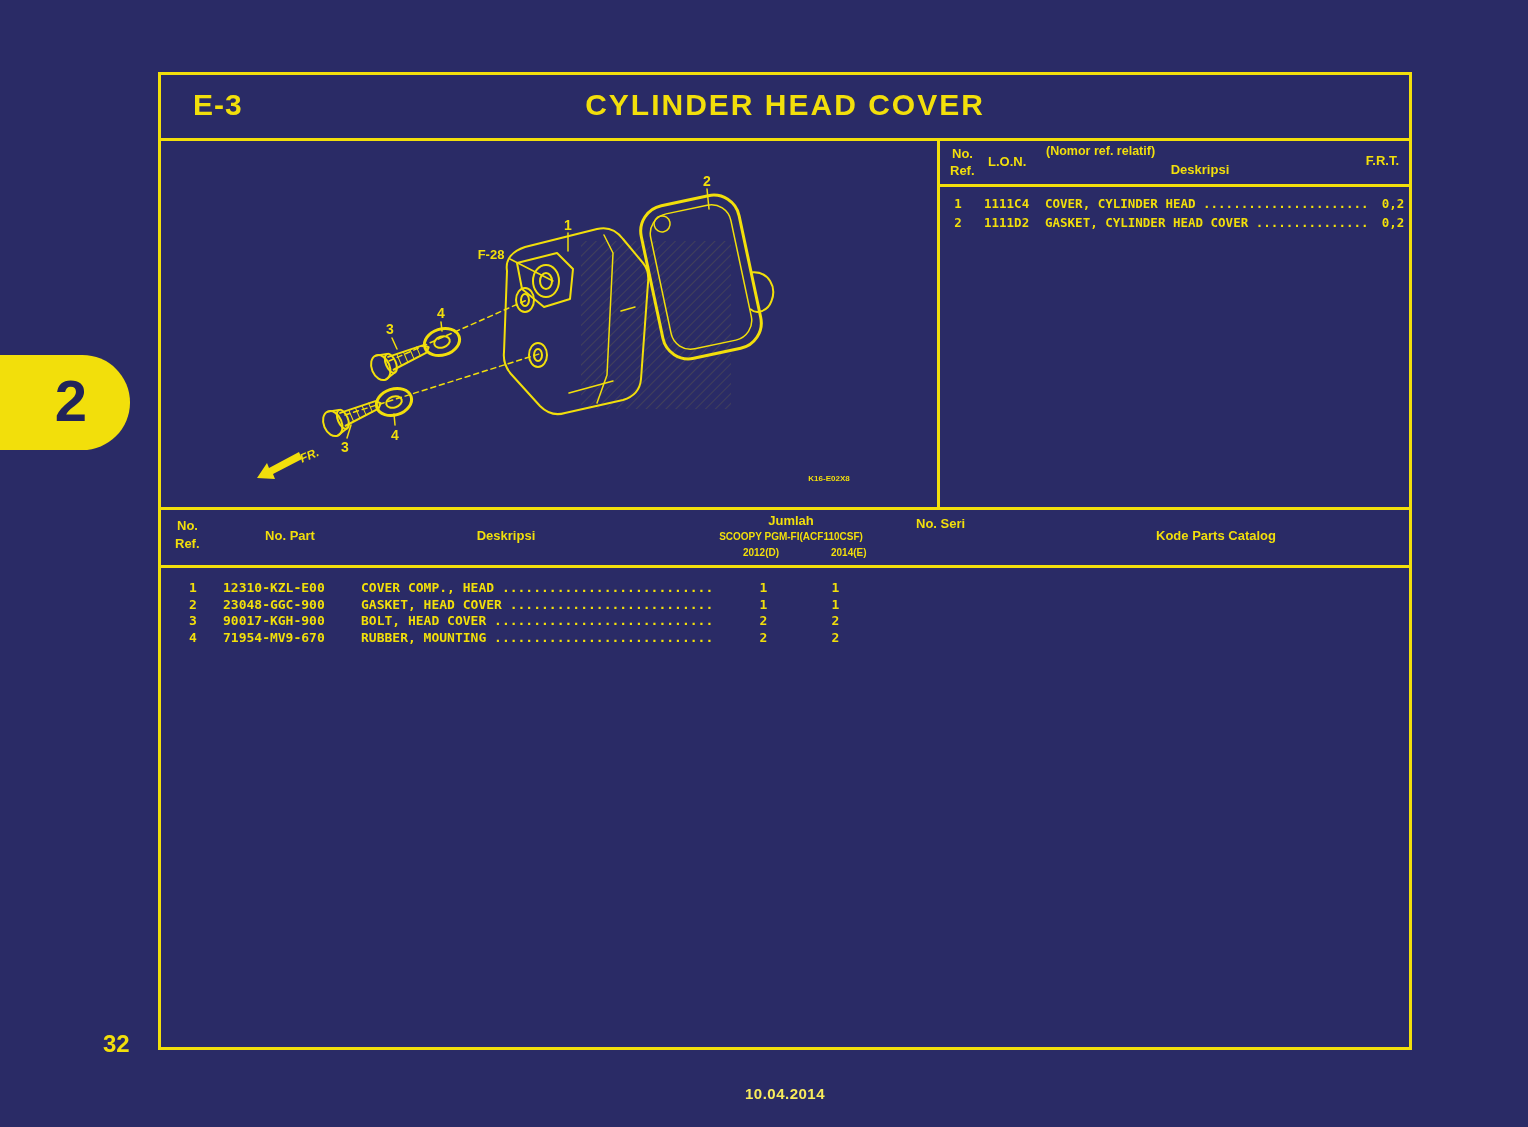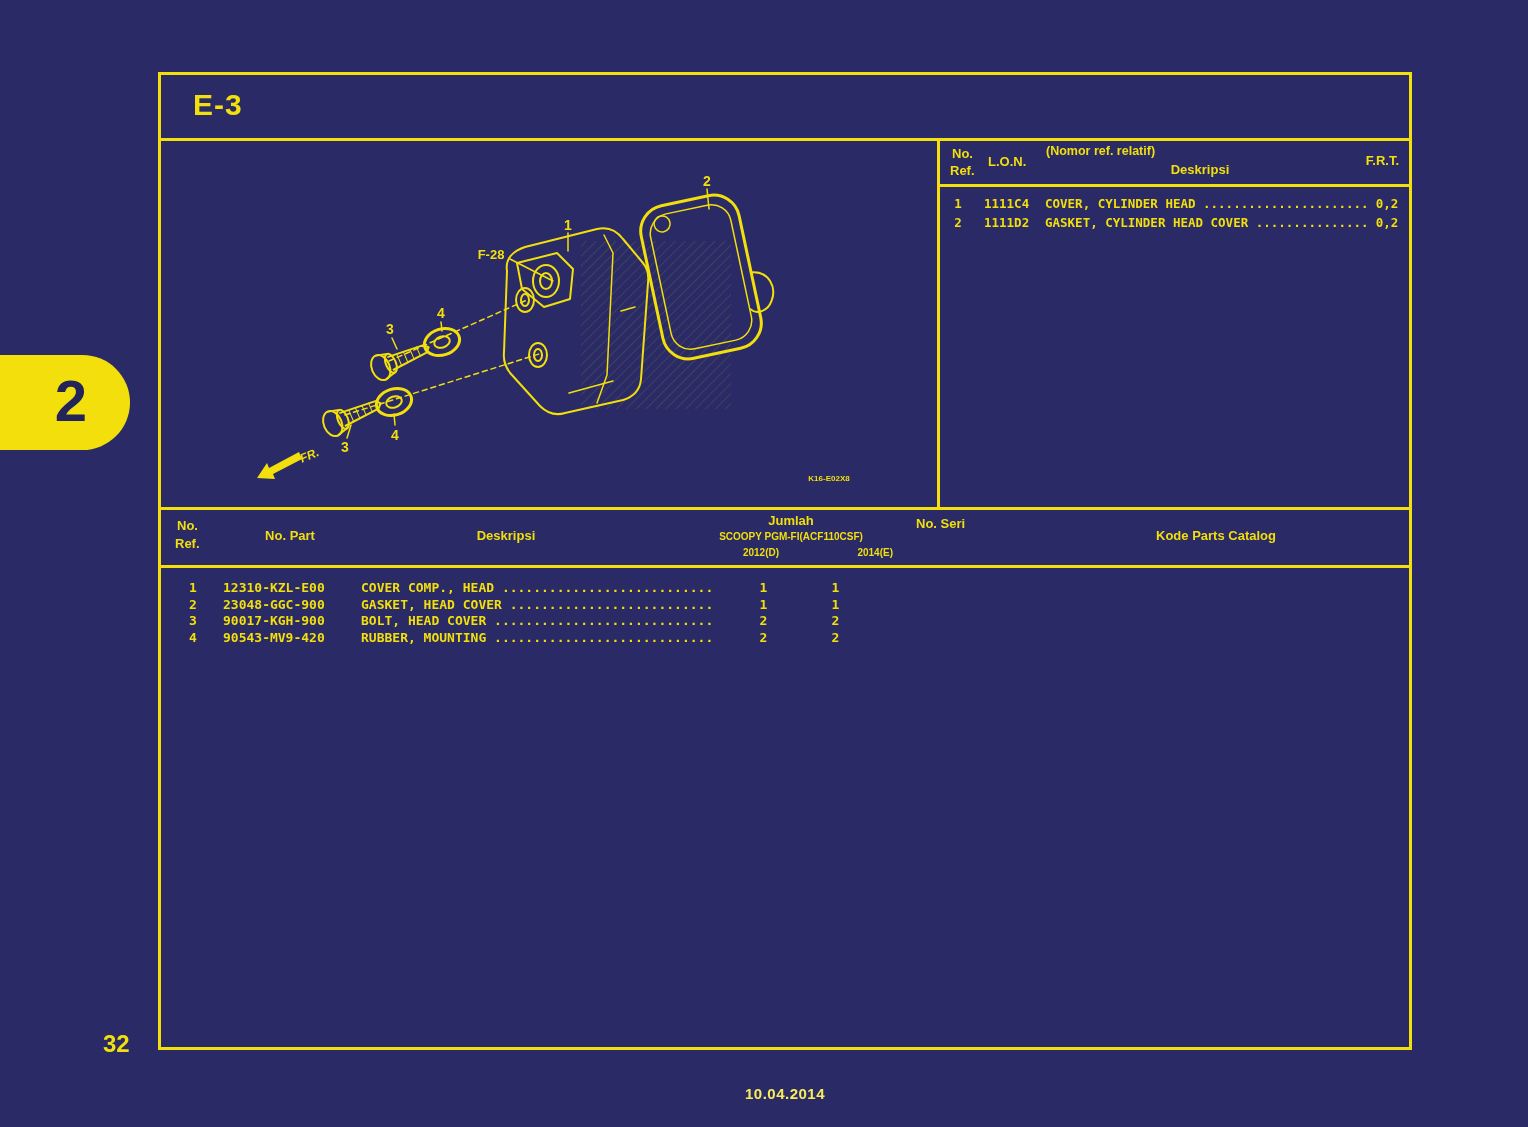--- a/index.html
+++ b/index.html
@@ -51,35 +51,35 @@
   .rp-desk{left:180px;width:160px;top:21px;text-align:center;}
   .rp-frt{right:10px;top:12px;}
   .rp-rows{padding-top:9px;}
   .ref-row{
     position:relative;height:19px;white-space:nowrap;
     font-family:"DejaVu Sans Mono",monospace;font-weight:bold;font-size:12.5px;color:var(--y);
   }
   .ref-row .rref{position:absolute;left:8px;width:20px;text-align:center;}
   .ref-row .rlon{position:absolute;left:44px;}
   .ref-row .rline{position:absolute;left:105px;}
-  .ref-row .rline .frt{margin-left:7px;}
+  .ref-row .rline .frt{margin-left:13px;}
   
   .parts-header{
     height:61px;border-top:3px solid var(--y);border-bottom:3px solid var(--y);
     box-sizing:border-box;position:relative;color:var(--y);font-weight:bold;font-size:13px;
   }
   .parts-header span{position:absolute;white-space:nowrap;}
   .ph-no{left:16px;top:8px;}
   .ph-ref{left:14px;top:26px;}
   .ph-part{left:64px;width:130px;top:18px;text-align:center;}
   .ph-desc{left:280px;width:130px;top:18px;text-align:center;}
   .ph-jumlah{left:520px;width:220px;top:3px;text-align:center;}
   .ph-model{left:520px;width:220px;top:21px;text-align:center;font-size:10px;}
   .ph-y1{left:577px;width:46px;top:37px;text-align:center;font-size:10px;}
-  .ph-y2{left:686px;width:46px;top:37px;text-align:right;font-size:10px;}
+  .ph-y2{left:670px;width:46px;top:37px;text-align:left;font-size:10px;}
   .ph-seri{left:755px;width:130px;top:6px;text-align:left;}
   .ph-kode{left:955px;width:200px;top:18px;text-align:center;}
   .parts-body{position:relative;padding-top:12px;}
   .p-row{
     position:relative;height:16.5px;white-space:nowrap;
     font-family:"DejaVu Sans Mono",monospace;font-weight:bold;font-size:13px;color:var(--y);
   }
   .p-row .rref{position:absolute;left:20px;width:24px;text-align:center;}
   .p-row .rpart{position:absolute;left:62px;}
   .p-row .rdesc{position:absolute;left:200px;}
@@ -101,20 +101,21 @@
 <div class="side-tab">
   <span>2</span>
 </div>
 
 <div class="page-number">32</div>
 
 <div class="frame">
 
   <div class="header">
     <div class="section-code">E-3</div>
+    <div class="page-title">CYLINDER HEAD COVER</div>
   </div>
 
   <div class="main">
 
     <div class="diagram-area">
       <svg width="776" height="366" viewBox="0 0 776 366">
         <defs>
           <pattern id="hatch" width="7" height="7" patternUnits="userSpaceOnUse" patternTransform="rotate(45)">
             <line x1="0" y1="0" x2="0" y2="7" stroke="#F2DF0B" stroke-width="1.2"></line>
           </pattern>
@@ -253,21 +254,21 @@
     </div>
     <div class="p-row">
       <span class="rref">3</span>
       <span class="rpart">90017-KGH-900</span>
       <span class="rdesc"><span>BOLT, HEAD COVER</span> <span>............................</span></span>
       <span class="q1">2</span>
       <span class="q2">2</span>
     </div>
     <div class="p-row">
       <span class="rref">4</span>
-      <span class="rpart">90543-MV9-420</span>
+      <span class="rpart">71954-MV9-670</span>
       <span class="rdesc"><span>RUBBER, MOUNTING</span> <span>............................</span></span>
       <span class="q1">2</span>
       <span class="q2">2</span>
     </div>
   </div>
 </div>
 
 <div class="footer-date">10.04.2014</div>
 
 </body></html>

